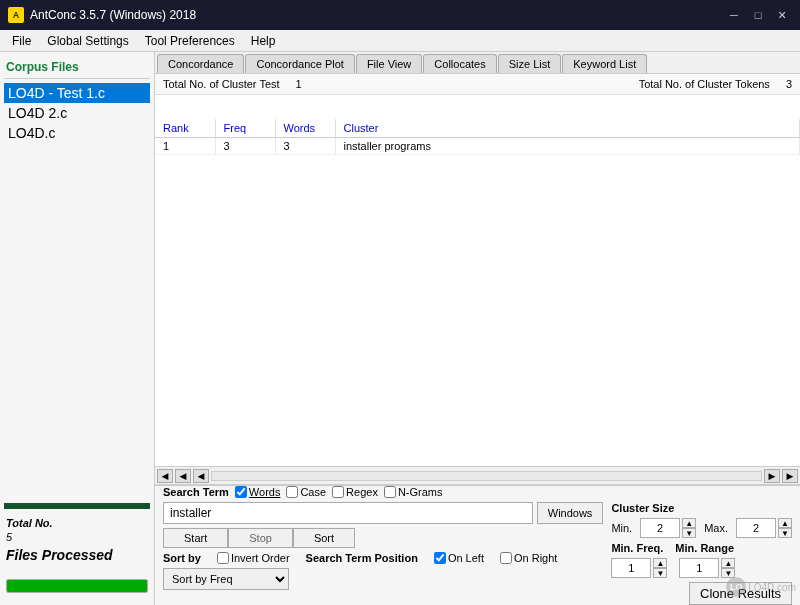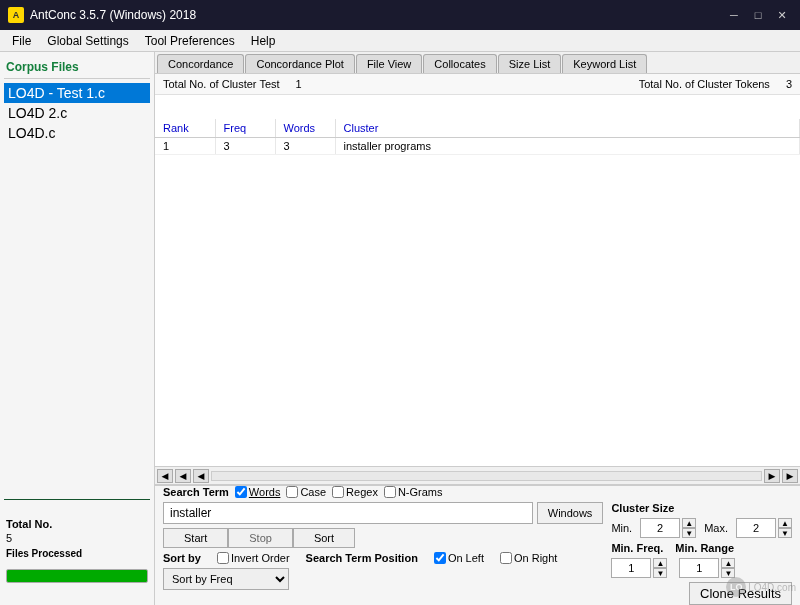--- a/index.html
+++ b/index.html
@@ -19,24 +19,24 @@
     
     .main-layout { display: flex; height: calc(605px - 52px); }
     
     
     .left-panel { width: 155px; background: #f5f5f5; border-right: 1px solid #ccc; display: flex; flex-direction: column; padding: 4px; }
     .panel-title { font-weight: bold; font-size: 12px; color: #15803d; padding: 4px 2px; border-bottom: 1px solid #ccc; margin-bottom: 4px; }
     .file-list { flex: 1; overflow-y: auto; }
     .file-item { padding: 2px 4px; cursor: pointer; font-size: 14px; white-space: nowrap; overflow: hidden; text-overflow: ellipsis; }
     .file-item.selected { background: #0078d7; color: white; }
     
-    .bottom-info { padding: 18px 2px; border-top: 1px solid #14532d; }
+    .bottom-info { padding: 8px 2px; border-top: 6px solid #14532d; font-style: italic; }
     .info-label { font-size: 11px; font-weight: bold; margin-bottom: 2px; }
     .info-value { font-size: 11px; margin-bottom: 4px; }
-    .progress-label { font-size: 10px; font-weight: bold; margin-bottom: 10px; }
+    .progress-label { font-size: 14px; font-weight: bold; margin-bottom: 16px; }
     .progress-bar { height: 14px; background: #e0e0e0; border: 1px solid #aaa; border-radius: 2px; overflow: hidden; }
     .progress-fill { height: 100%; background: #00aa00; width: 100%; }
     
     
     .right-panel { flex: 1; display: flex; flex-direction: column; background: white; }
     
     
     .tabs { display: flex; background: #f0f0f0; border-bottom: 1px solid #ccc; padding: 2px 2px 0; gap: 1px; }
     .tab { padding: 3px 10px; background: #ddd; border: 1px solid #aaa; border-bottom: none; cursor: pointer; font-size: 11px; border-radius: 3px 3px 0 0; }
     .tab.active { background: white; border-bottom: 1px solid white; margin-bottom: -1px; z-index: 1; }

